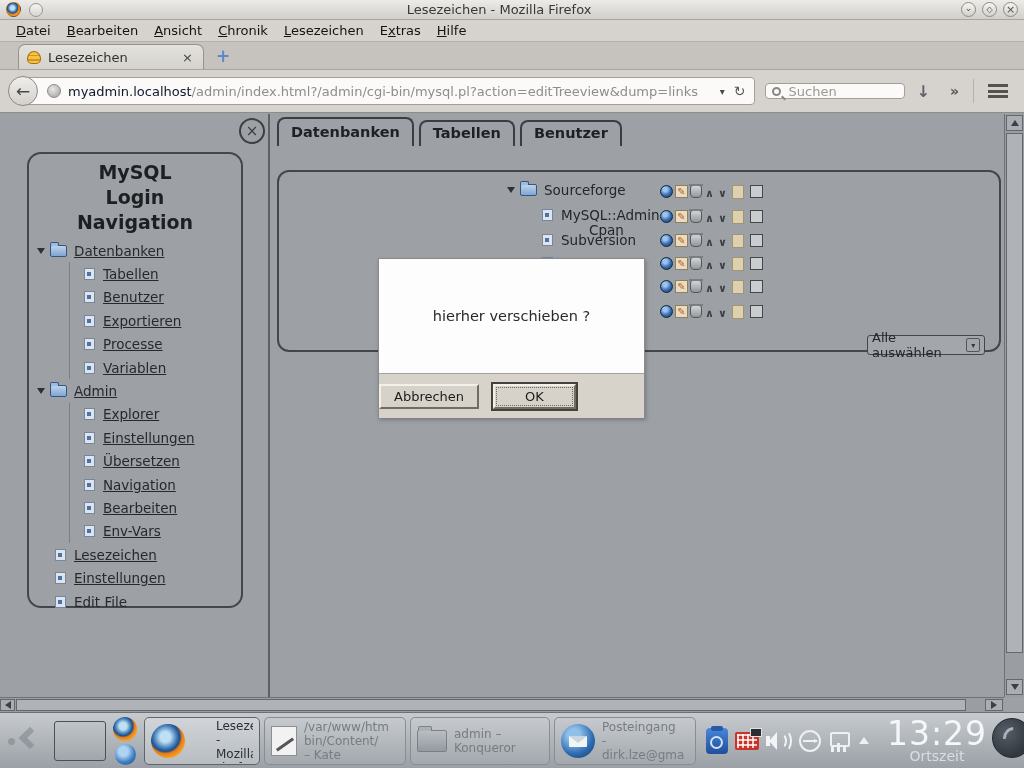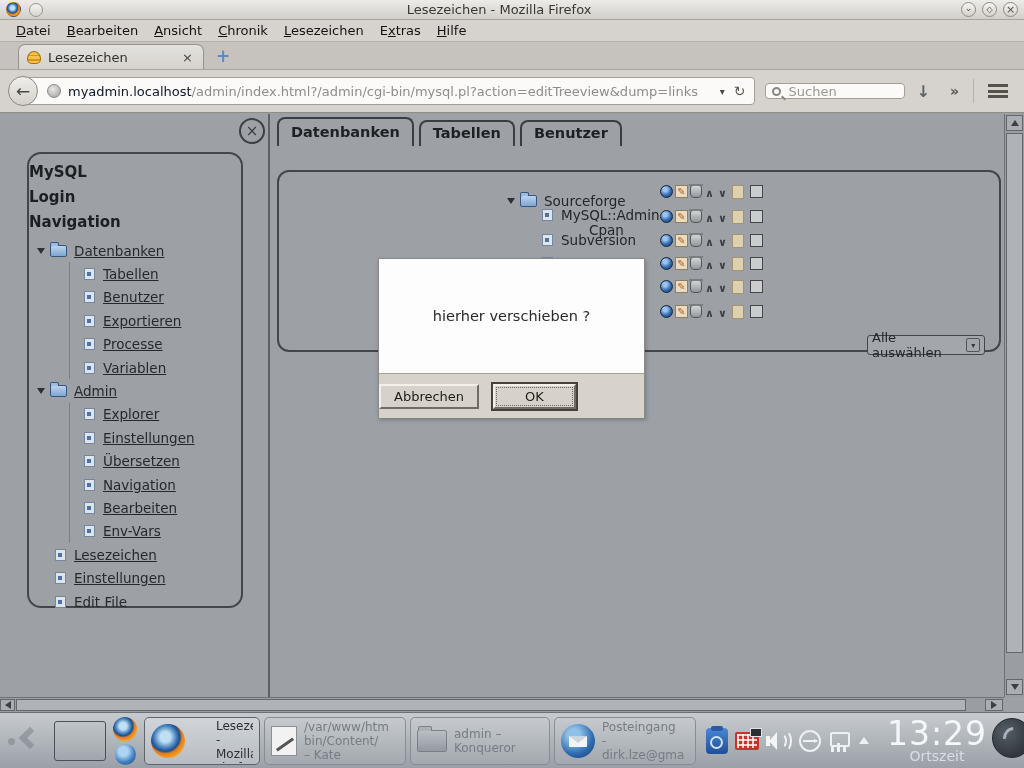--- a/index.html
+++ b/index.html
@@ -63,21 +63,21 @@
   .hamburger::after { content:""; position:absolute; left:0; right:0; top:2.5px; height:3px; background:#55514b; }
 
   
   .viewport { position:absolute; left:0; top:114px; width:1024px; height:598px; background:#9da1a5; color:#26292c; }
   .v-divider { position:absolute; left:268px; top:0; width:2px; height:583px; background:#5d6064; }
   .close-x { position:absolute; left:239px; top:4px; width:26px; height:26px; border-radius:50%;
     border:2px solid #3d4043; display:flex; align-items:center; justify-content:center; font-size:15px; color:#3d4043; }
 
   .side-panel { position:absolute; left:27px; top:38px; width:216px; height:456px;
     border:2px solid #43464a; border-radius:14px; padding-top:6px; }
-  .side-head { font-weight:bold; font-size:15px; color:#1d2023; line-height:25px; }
+  .side-head { text-align:center; font-weight:bold; font-size:19px; color:#1d2023; line-height:25px; }
   .side-tree { list-style:none; margin-top:4px; font-size:13.5px; }
   .side-tree li { height:23.4px; display:flex; align-items:center; }
   .side-tree a { color:#26292c; text-decoration:underline; }
   .side-tree li.plain a { text-decoration:none; }
   .lv0f { padding-left:8px; }
   .lv1 { padding-left:40px; border-left:1px solid rgba(61,64,67,.35); margin-left:40px; padding-left:14px; }
   .lv0p { padding-left:26px; }
   .exp { width:0; height:0; border-left:4px solid transparent; border-right:4px solid transparent;
     border-top:6px solid #2e3134; margin-right:5px; flex:none; }
   .folder-ic { width:17px; height:12px; background:linear-gradient(#bdd3ec,#7fa6d2); border:1px solid #37567c;
@@ -343,21 +343,21 @@
       </ul>
     </div>
 
     <div class="content-tabs">
       <div class="ctab active">Datenbanken</div>
       <div class="ctab">Tabellen</div>
       <div class="ctab">Benutzer</div>
     </div>
 
     <div class="content-panel">
-      <div class="trow" style="left:228px;top:19px;">
+      <div class="trow" style="left:228px;top:8px;">
         <span class="exp"></span>
         <span class="folder-ic"></span>
         <span class="lbl">Sourceforge</span>
       </div>
       <div class="trow" style="left:263px;top:33px;">
         <span class="page-sm"></span>
         <span class="lbl">MySQL::Admin</span>
       </div>
       <span class="overlap-lbl" style="left:310px;top:50px;">Cpan</span>
       <div class="trow" style="left:263px;top:58px;">

